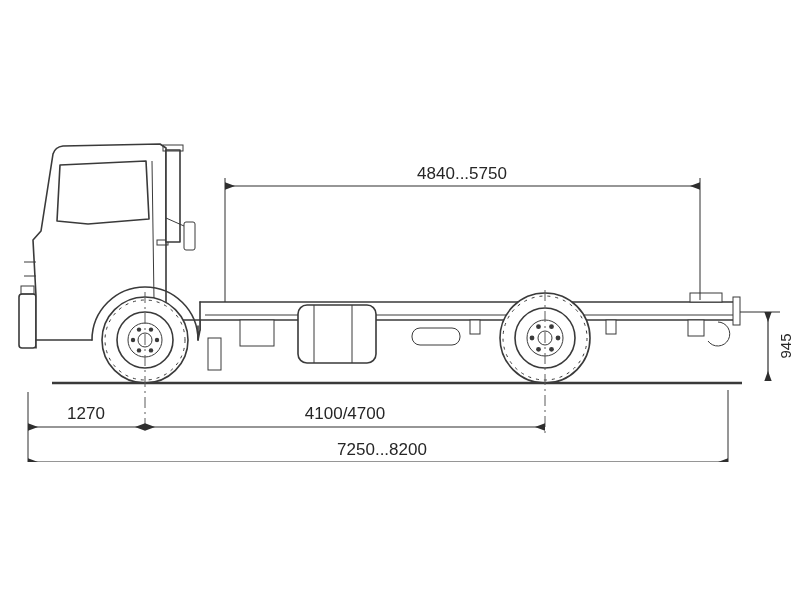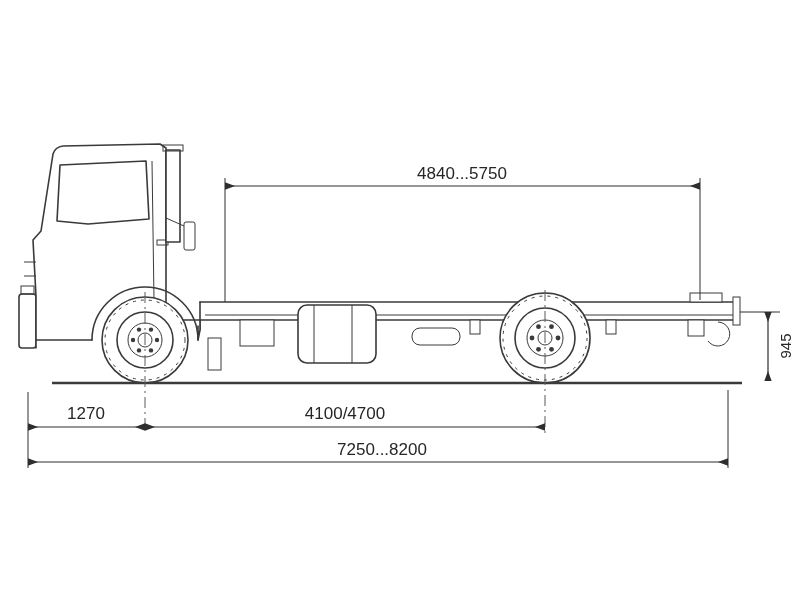--- a/index.html
+++ b/index.html
@@ -1,19 +1,19 @@
 <!DOCTYPE html>
 <html><head>
 <meta charset="utf-8">
 <style>
   html, body { margin: 0; padding: 0; background: #ffffff; }
   #canvas {
     position: relative;
     width: 800px;
-    height: 601px;
+    height: 462px;
     background: #ffffff;
     overflow: hidden;
     font-family: "Liberation Sans", sans-serif;
   }
   svg { display: block; }
   .draw   { stroke: #3a3a3a; fill: none; stroke-width: 1.6; stroke-linecap: round; stroke-linejoin: round; }
   .thin   { stroke: #3a3a3a; fill: none; stroke-width: 1; }
   .fillw  { fill: #ffffff; }
   .ground { stroke: #3a3a3a; stroke-width: 2.6; }
   .center { stroke: #5a5a5a; stroke-width: 1; stroke-dasharray: 11 4 2 4; fill: none; }

